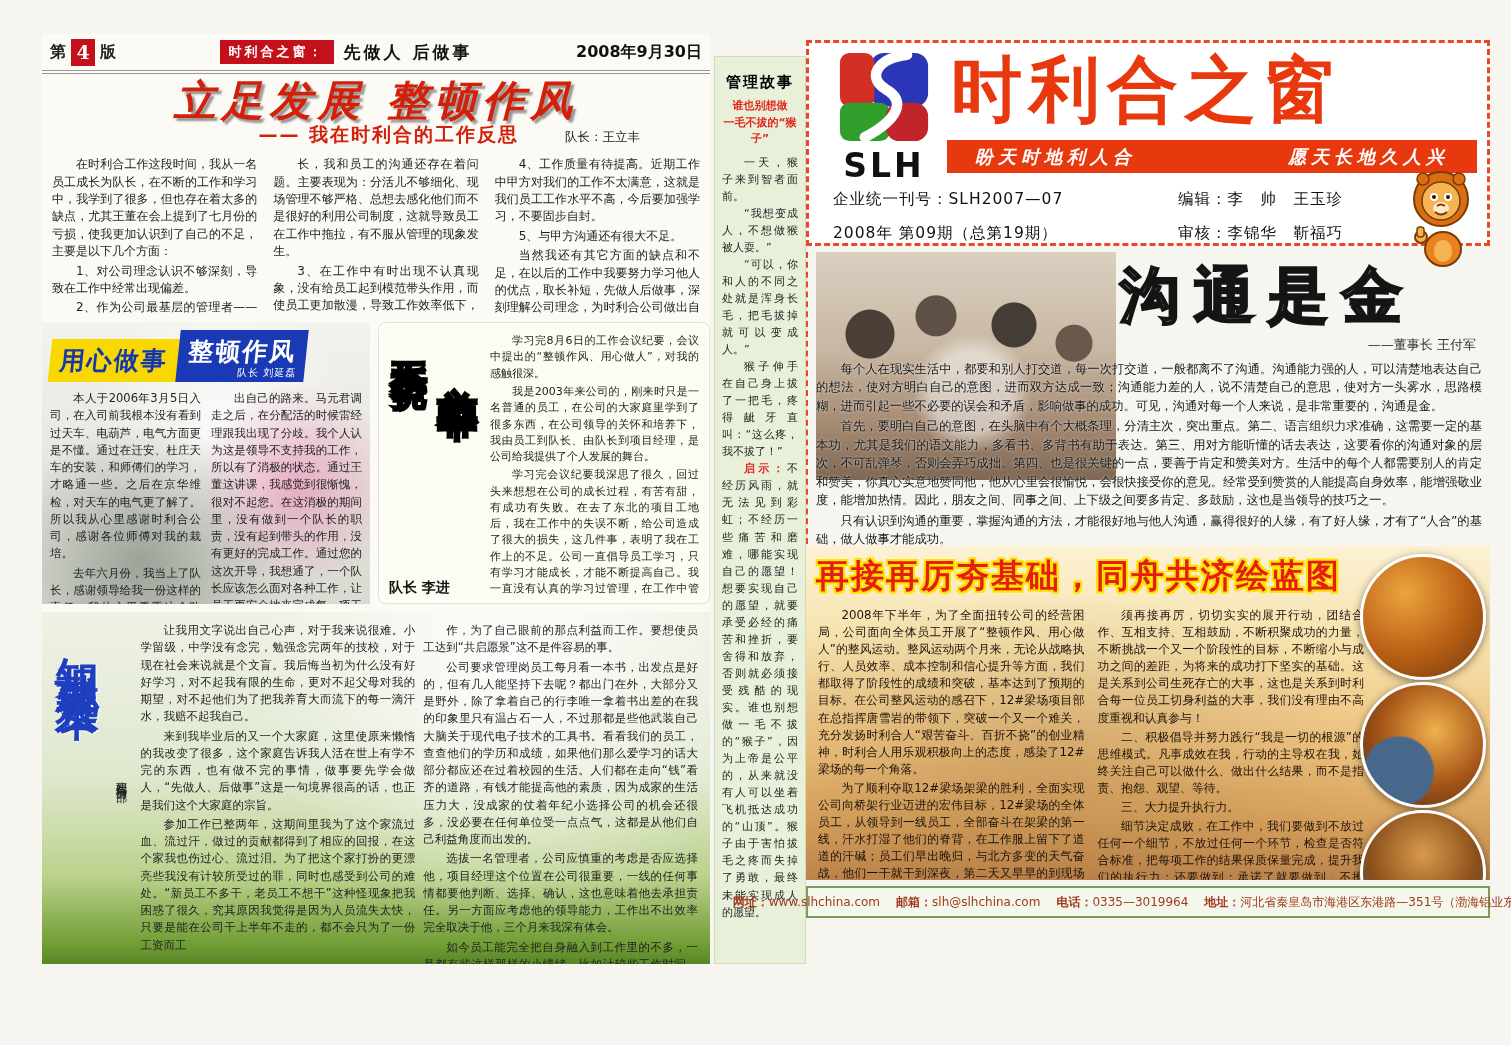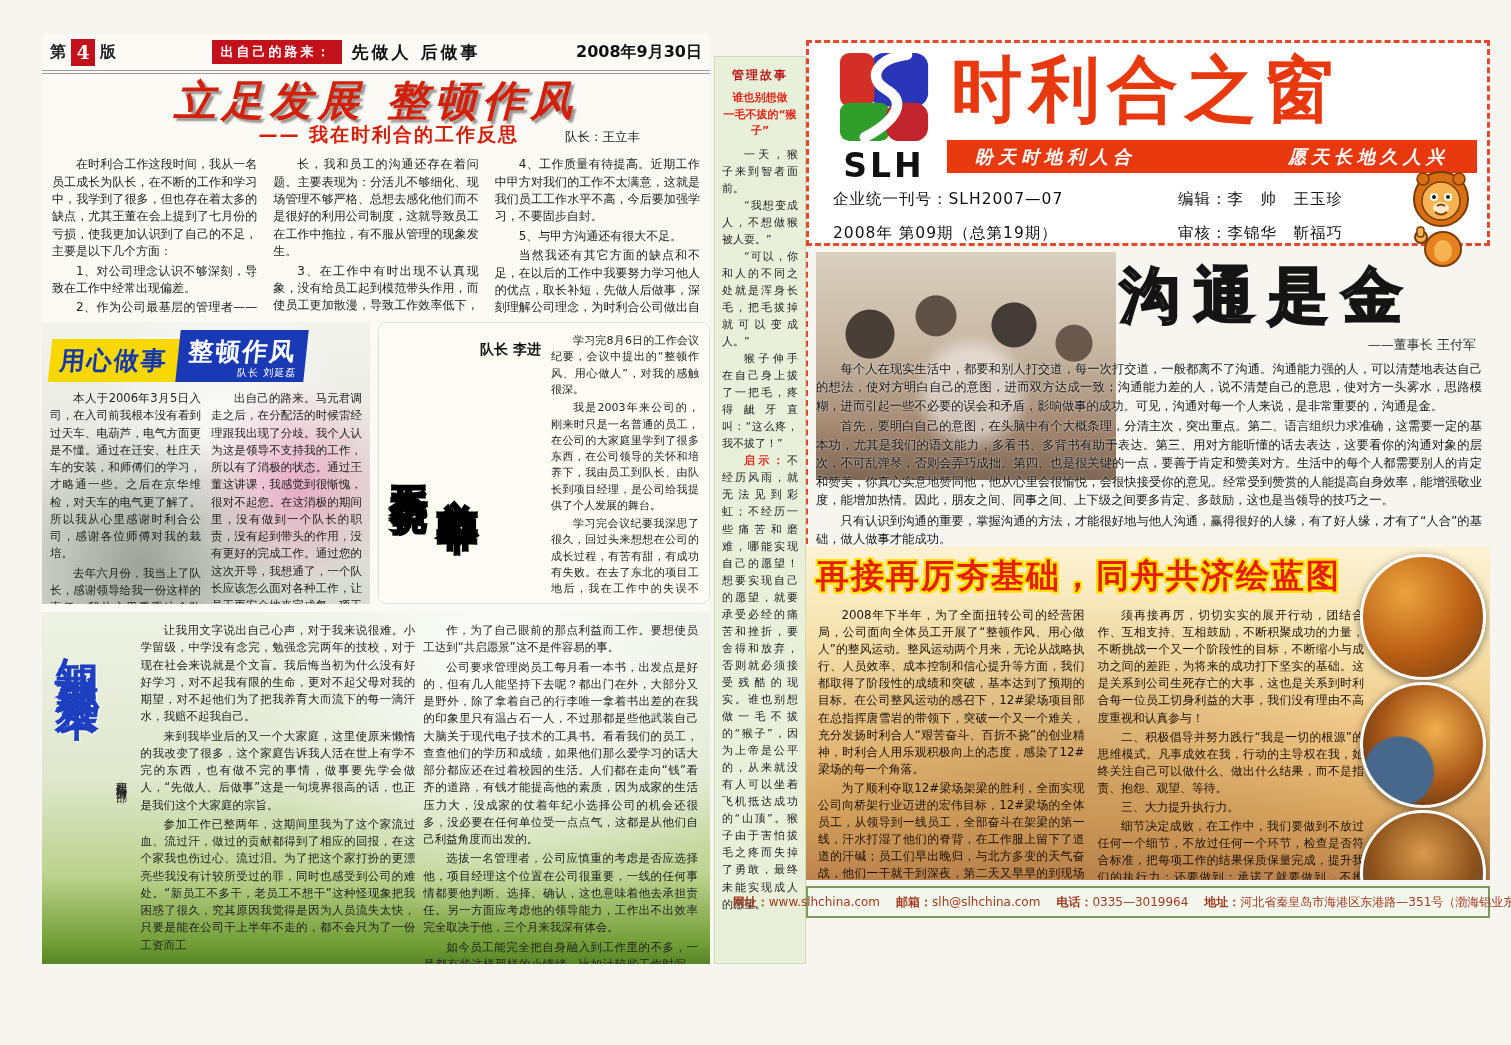--- a/index.html
+++ b/index.html
@@ -34,42 +34,42 @@
       linear-gradient(180deg,#f3f3ee,#d8dbd1);}
   .tag-row{display:flex;align-items:flex-end;}
   .tag-yellow{background:#f8d800;color:#1236b0;font-size:25px;font-weight:900;padding:5px 10px;transform:skewX(-6deg);letter-spacing:2px;white-space:nowrap;}
   .tag-blue{position:relative;background:#1a3ab5;color:#fff;font-size:25px;font-weight:900;padding:5px 10px 14px;transform:skewX(-6deg);letter-spacing:2px;white-space:nowrap;}
   .tag-byline{position:absolute;right:8px;bottom:2px;color:#fff;font-size:10px;font-weight:normal;letter-spacing:1px;}
   .heart-cols{display:flex;gap:10px;margin-top:8px;overflow:hidden;}
   .heart-cols .col{flex:1;}
   .heart-cols p{text-indent:2em;margin:0 0 2px;font-size:11.5px;line-height:1.5;text-align:justify;color:#222;}
 
   .card-mend{flex:1;background:#fcfcf3;border:1px solid #e2e2d2;border-radius:8px;box-shadow:inset 0 0 0 3px #fff;padding:10px 10px 6px;display:flex;gap:10px;overflow:hidden;}
-  .mend-left{display:flex;justify-content:space-between;text-align:center;}
+  .mend-left{display:flex;flex-direction:column;justify-content:space-between;}
   .mend-titles{display:flex;}
   .v-upright{writing-mode:vertical-rl;text-orientation:upright;}
   .mend-t1,.mend-t2{font-size:36px;font-weight:900;color:#f7cf12;-webkit-text-stroke:2.5px #000;line-height:1.12;letter-spacing:4px;}
   .mend-t2{margin-left:6px;margin-top:22px;font-size:40px;}
   .mend-byline{font-size:14px;font-weight:bold;color:#111;margin-top:8px;white-space:nowrap;}
   .mend-body{flex:1;overflow:hidden;}
   .mend-body p{text-indent:2em;margin:0 0 2px;font-size:11px;line-height:1.48;text-align:justify;color:#222;}
 
   .card-knowledge{position:relative;margin-top:8px;height:368px;padding:10px 12px;display:flex;gap:12px;overflow:hidden;
     background:
       radial-gradient(circle at 70% 15%, rgba(255,255,255,.9), transparent 45%),
       linear-gradient(180deg,#eef2e5 0%,#e0e8cf 42%,#bcd28d 68%,#6f9c33 86%,#2c5a10 100%);}
   .know-title{font-size:44px;font-weight:bold;color:#1d3fc0;font-family:"DejaVu Serif",serif;line-height:1.08;letter-spacing:8px;text-shadow:1px 1px 2px rgba(255,255,255,.7);}
   .know-byline{font-size:11.5px;color:#222;margin-top:150px;letter-spacing:2px;}
   .know-cols{flex:1;display:flex;gap:8px;overflow:hidden;}
   .know-cols .col{flex:1;}
   .know-cols p{text-indent:2em;margin:0 0 2px;font-size:11.5px;line-height:1.5;text-align:justify;color:#222;}
 
   
   #story-col{position:absolute;left:714px;top:56px;width:92px;height:908px;background:#e9f0da;border:1px solid #cfdcb8;padding:6px 7px;overflow:hidden;box-sizing:border-box;}
-  .story-header{color:#b91c1c;font-weight:900;font-size:12px;letter-spacing:2px;text-align:center;margin:4px 0 6px;}
+  .story-header{color:#000000;font-weight:900;font-size:15px;letter-spacing:2px;text-align:center;margin:10px 0 6px;}
   .story-sub{color:#e1251b;font-weight:bold;font-size:11px;text-align:center;line-height:1.5;margin-bottom:6px;}
   .story-body p{text-indent:2em;margin:0;font-size:11px;line-height:1.55;text-align:justify;color:#222;}
   .tip-label{color:#e1251b;font-weight:bold;}
 
   
   #right-page{position:absolute;left:806px;top:40px;width:684px;height:938px;}
   #masthead{position:relative;height:206px;border:3px dashed #e8472a;background:#fff;box-sizing:border-box;}
   .logo-wrap{position:absolute;left:14px;top:8px;width:122px;text-align:center;}
   .logo-text{font-size:33px;font-weight:900;letter-spacing:3px;color:#111;line-height:1;margin-top:2px;}
   .mast-title{position:absolute;left:142px;top:0px;width:540px;font-size:71px;font-weight:900;color:#e8380d;letter-spacing:7px;font-family:"DejaVu Serif",serif;white-space:nowrap;line-height:1.3;}
@@ -114,21 +114,21 @@
 <div id="canvas">
 
   <div id="left-page">
     <div class="lp-header">
       <div class="lp-pageno">
         <span>第</span>
         <span class="red-badge">4</span>
         <span>版</span>
       </div>
       <div class="motto-wrap">
-        <span class="motto-label">出自己的路来：</span>
+        <span class="motto-label">时利合之窗：</span>
         <span class="motto-text">先做人 后做事</span>
       </div>
       <div class="lp-date">2008年9月30日</div>
     </div>
 
     <div class="headline1">立足发展 整顿作风</div>
     <div class="subtitle-row">
       <span class="headline1-sub">—— 我在时利合的工作反思</span>
       <span class="headline1-byline">队长：王立丰</span>
     </div>

